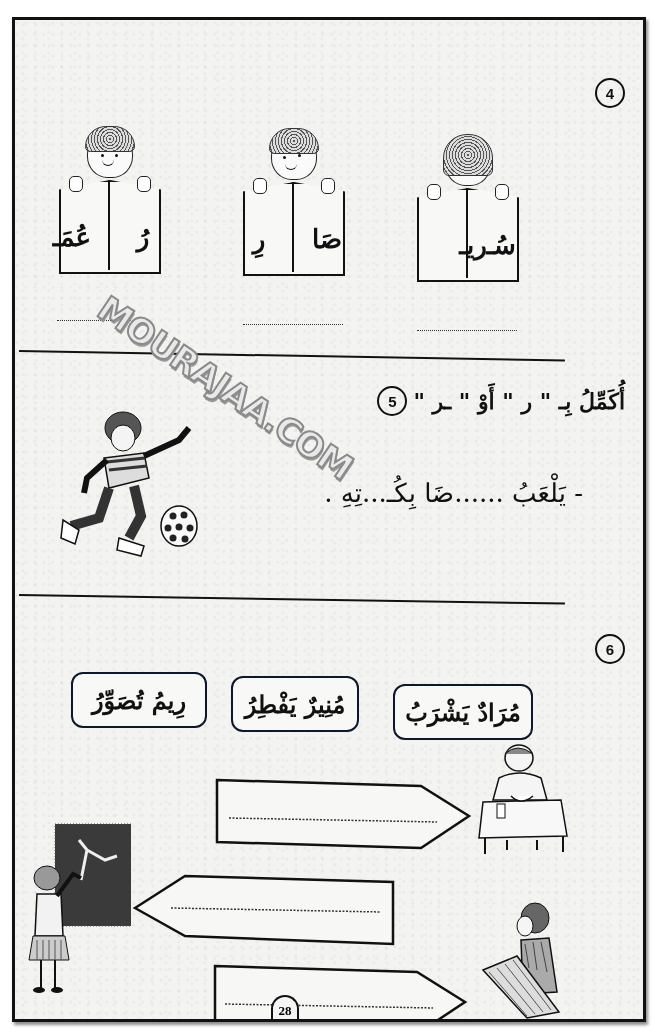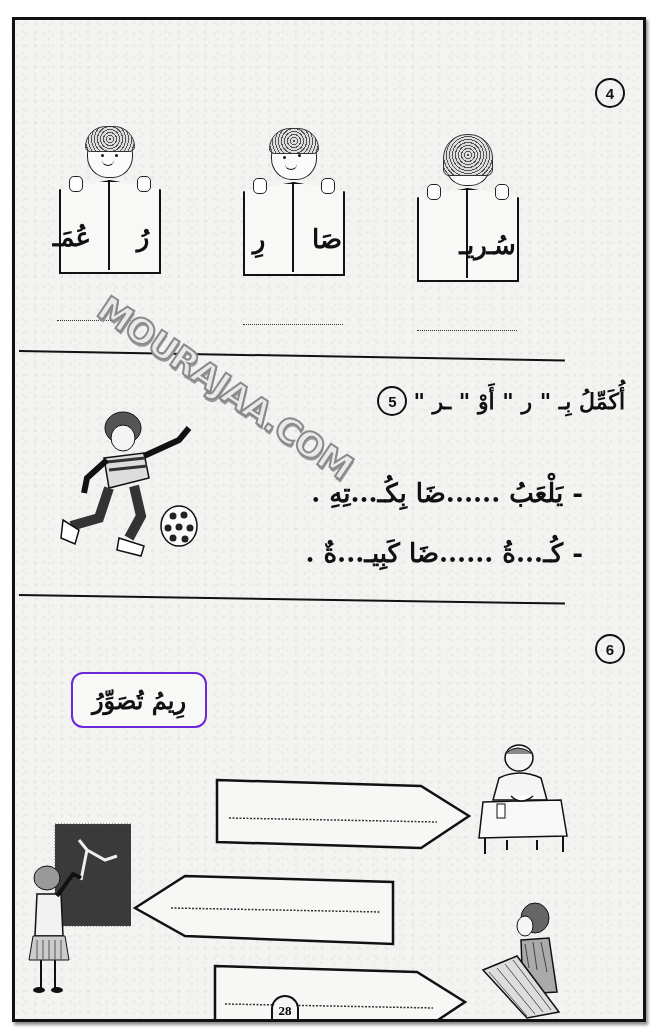--- a/index.html
+++ b/index.html
@@ -54,25 +54,25 @@
   .book .spine { position:absolute; left:49px; top:50px; width:2px; height:90px; background:#111; }
   .book .hand { position:absolute; top:46px; width:12px; height:14px; border:1.5px solid #222; border-radius:5px; background:#fff; }
   .book .syl {
     position:absolute; top:92px; width:32px; text-align:center; font-size:26px; font-weight:bold; color:#111; direction:rtl;
   }
   .answer-line {
     position:absolute; height:0; border-top:1.5px dotted #333;
   }
 
   .sentence {
-    position:absolute; right:60px; direction:rtl; font-size:26px; font-weight:bold; color:#111; white-space:nowrap;
+    position:absolute; right:60px; direction:rtl; font-size:26px; font-weight:normal; color:#111; white-space:nowrap;
   }
 
   .word-card {
-    position:absolute; height:56px; border:2px solid #6d28d9; border-radius:12px; background:#f8f8f6;
+    position:absolute; height:56px; border:2px solid #0f172a; border-radius:12px; background:#f8f8f6;
     display:flex; align-items:center; justify-content:center;
     font-size:24px; font-weight:bold; direction:rtl; color:#111; box-sizing:border-box;
   }
 
   .arrow-box { position:absolute; }
   .arrow-box svg { display:block; }
 
   .watermark {
     position:absolute; left:98px; top:268px; transform:rotate(34deg); transform-origin:left top;
     font-family:"DejaVu Sans", sans-serif; font-size:34px; font-weight:bold; letter-spacing:-1px;
@@ -167,28 +167,29 @@
         <circle cx="25" cy="11" r="3.5" fill="#222"></circle>
       <circle cx="9" cy="24" r="3.5" fill="#222"></circle>
         <circle cx="20" cy="23" r="3.5" fill="#222"></circle>
       <circle cx="31" cy="24" r="3.5" fill="#222"></circle>
         <circle cx="14" cy="34" r="3.5" fill="#222"></circle>
       <circle cx="26" cy="35" r="3.5" fill="#222"></circle>
     </svg>
   </div>
 
   <div class="sentence" style="top:458px;">- يَلْعَبُ ......ضَا بِكُـ...تِهِ .</div>
-  <div class="sentence" style="top:518px;">- كُـ...ةُ ......ضَا كَبِيـ...ةٌ .</div>
 
   <div class="divider" style="top:574px; width:546px; transform:rotate(0.9deg);"></div>
 
   <div class="q-header" style="top:614px;">
     <div class="q-num">6</div>
   </div>
 
+  <div class="word-card" style="left:378px; top:664px; width:140px;">مُرَادٌ يَشْرَبُ</div>
+  <div class="word-card" style="left:216px; top:656px; width:128px;">مُنِيرٌ يَفْطِرُ</div>
   <div class="word-card" style="left:56px; top:652px; width:136px;">رِيمُ تُصَوِّرُ</div>
 
   <div class="arrow-box" style="left:200px; top:758px;">
     <svg width="264" height="74" viewBox="0 0 264 74">
       <polygon points="2,2 206,8 254,38 206,70 2,64" fill="#f7f7f5" stroke="#111" stroke-width="2.5"></polygon>
       <line x1="14" y1="40" x2="222" y2="44" stroke="#333" stroke-width="1.5" stroke-dasharray="2,1.5"></line>
     </svg>
   </div>
 
   <div class="arrow-box" style="left:116px; top:852px;">

